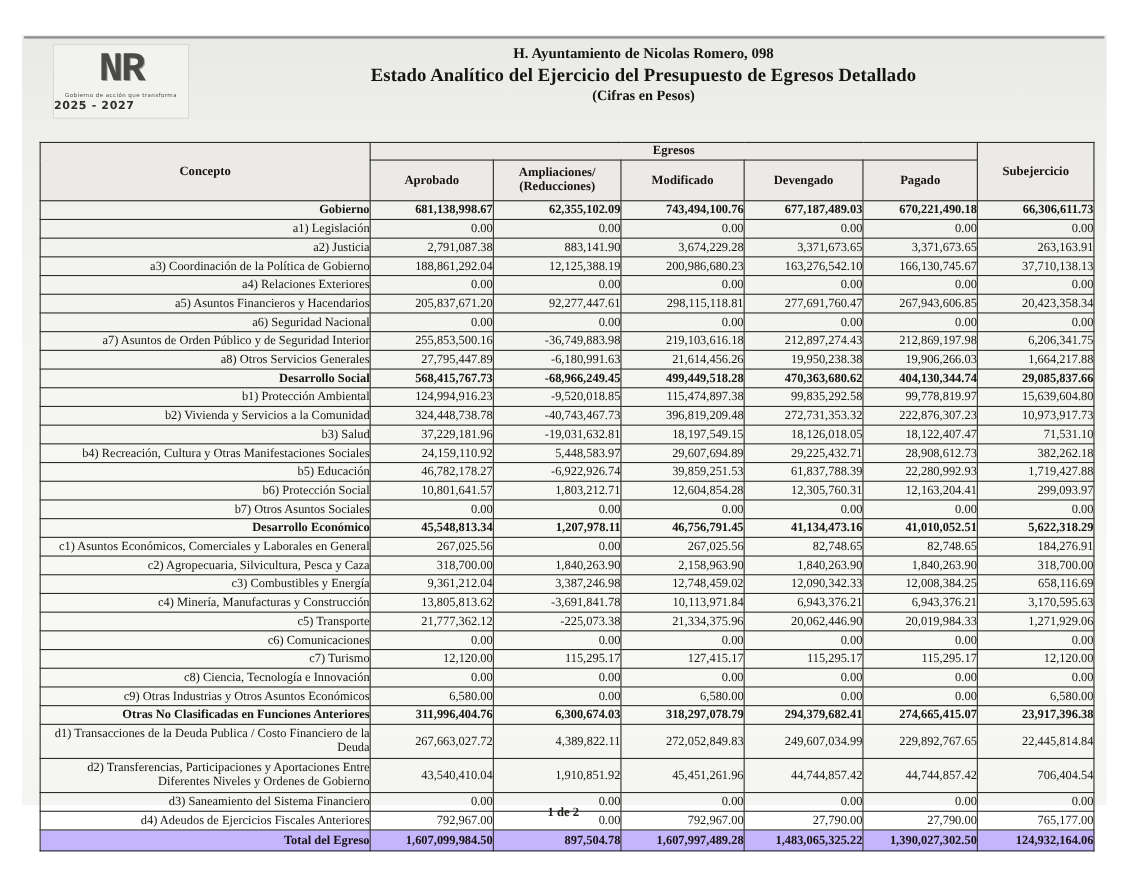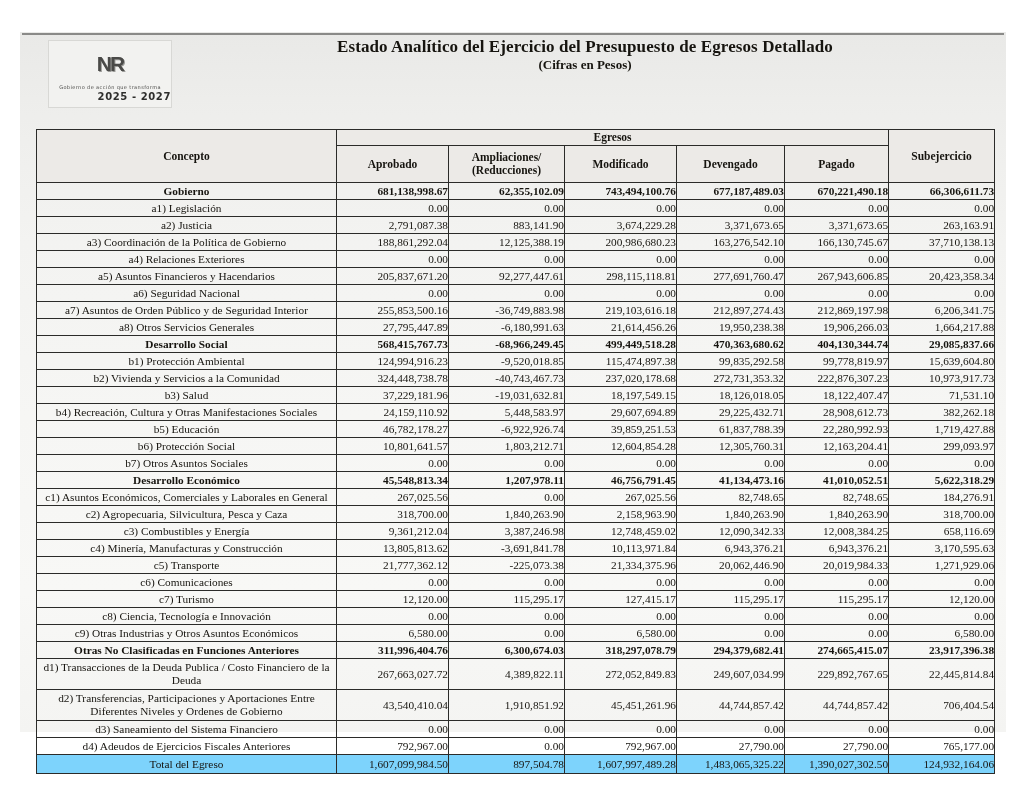--- a/index.html
+++ b/index.html
@@ -61,42 +61,42 @@
     border: 1px solid #d8d8d5;
     overflow: hidden;
   }
   .logo-mark {
     position: absolute;
     left: 0; top: 2px;
     width: 122px; height: 42px;
     display: flex;
     align-items: center;
     justify-content: center;
-    font-family: Liberation Sans, sans-serif;
+    font-family: Liberation Mono, monospace;
     font-weight: bold;
-    font-size: 21px;
+    font-size: 37px;
     letter-spacing: -2px;
     color: #4a4a48;
     text-shadow: 1px 1px 0 #9b9b98;
   }
   .logo-slogan {
     position: absolute;
     left: 0; top: 43px;
     width: 122px;
     text-align: center;
     font-family: "DejaVu Sans", sans-serif;
     font-size: 5px;
     letter-spacing: .4px;
     color: #4b4b49;
   }
   .logo-years {
     position: absolute;
     left: 0; top: 50px;
     width: 122px;
-    text-align: right;
+    text-align: left;
     font-family: "DejaVu Sans", sans-serif;
     font-weight: bold;
     font-size: 10px;
     letter-spacing: .6px;
     color: #2e2e2c;
   }
 
   .titles {
     position: absolute;
     left: 140px;
@@ -135,38 +135,38 @@
     line-height: 13px;
     margin-left: 32px;
   }
   th.concepto-h { height: 51px; }
   th.egresos-h  { height: 15px; }
   th.sub-h      { height: 51px; }
   th.col-h      { height: 36px; padding: 0 2px; }
 
   tbody td { font-size: 11.3px; line-height: 13px; height: 16px; }
   td.lbl {
-    text-align: center;
+    text-align: right;
     padding: 0 3px 0 4px;
     white-space: normal;
   }
   td.num {
     text-align: right;
     padding: 0 4px 0 2px;
     font-variant-numeric: tabular-nums;
   }
   td.num-sub {
     text-align: right;
     padding: 0 10px 0 2px;
     font-variant-numeric: tabular-nums;
   }
   tr.group td { font-weight: bold; }
   tr.total td {
-    font-weight: normal;
-    background: #7dd3fc;
+    font-weight: bold;
+    background: #c4b5fd;
     height: 18px;
   }
   tr.tall td { height: 30px; }
 
   
   .pagefoot {
     position: absolute;
     left: 0;
     top: 733px;
     width: 1024px;
@@ -183,20 +183,21 @@
   <div class="scan-field"></div>
   <div class="scan-top-edge"></div>
 
   <div class="doc-head">
     <div class="logo-box">
       <div class="logo-mark">NR</div>
       <div class="logo-slogan">Gobierno de acción que transforma</div>
       <div class="logo-years">2025 - 2027</div>
     </div>
     <div class="titles">
+      <div class="t-line1">H. Ayuntamiento de Nicolas Romero, 098</div>
       <div class="t-line2">Estado Analítico del Ejercicio del Presupuesto de Egresos Detallado</div>
       <div class="t-line5">(Cifras en Pesos)</div>
     </div>
   </div>
 
   <table class="fin">
     <colgroup>
       <col style="width:300px">
       <col style="width:112px">
       <col style="width:116px">
@@ -319,21 +320,21 @@
           <td class="num">-9,520,018.85</td>
           <td class="num">115,474,897.38</td>
           <td class="num">99,835,292.58</td>
           <td class="num">99,778,819.97</td>
           <td class="num-sub">15,639,604.80</td>
         </tr>
         <tr>
           <td class="lbl">b2) Vivienda y Servicios a la Comunidad</td>
           <td class="num">324,448,738.78</td>
           <td class="num">-40,743,467.73</td>
-          <td class="num">237,020,178.68</td>
+          <td class="num">396,819,209.48</td>
           <td class="num">272,731,353.32</td>
           <td class="num">222,876,307.23</td>
           <td class="num-sub">10,973,917.73</td>
         </tr>
         <tr>
           <td class="lbl">b3) Salud</td>
           <td class="num">37,229,181.96</td>
           <td class="num">-19,031,632.81</td>
           <td class="num">18,197,549.15</td>
           <td class="num">18,126,018.05</td>
@@ -516,13 +517,14 @@
           <td class="num">1,607,099,984.50</td>
           <td class="num">897,504.78</td>
           <td class="num">1,607,997,489.28</td>
           <td class="num">1,483,065,325.22</td>
           <td class="num">1,390,027,302.50</td>
           <td class="num-sub">124,932,164.06</td>
         </tr>
       </tbody>
   </table>
 
+  <div class="pagefoot">1 de 2</div>
 </div>
 
 </body></html>

